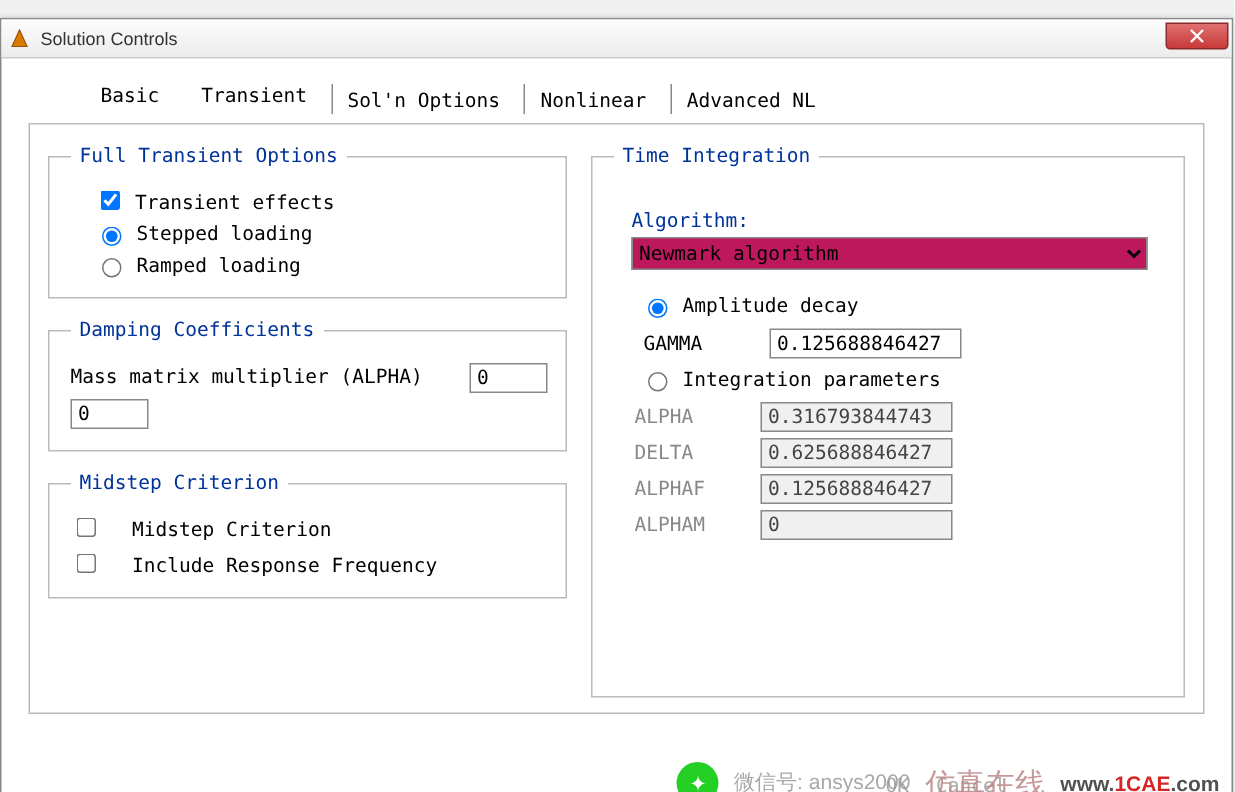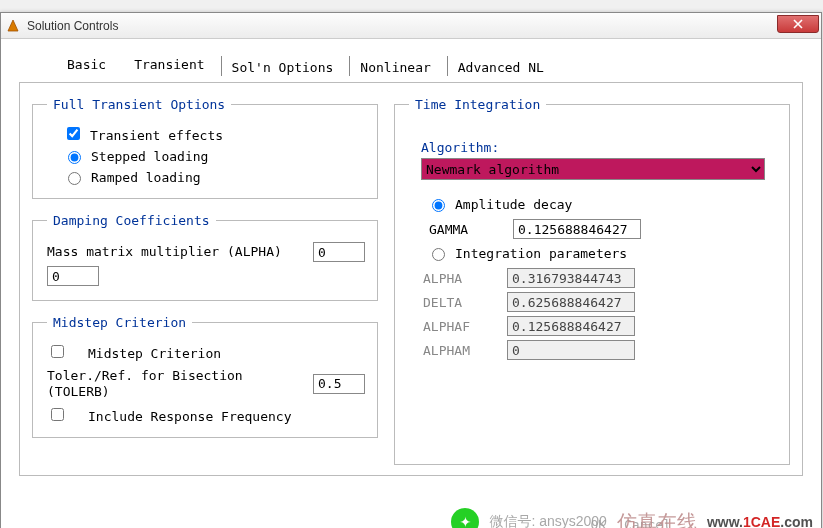--- a/index.html
+++ b/index.html
@@ -243,24 +243,20 @@
             <input class="txt" value="0" style="">
           </div>
         </fieldset>
 
         <fieldset>
           <legend>Midstep Criterion</legend>
           <div class="row">
             <input type="checkbox" style="">
             <label style="padding-left:14px">Midstep Criterion</label>
           </div>
-          <div class="field-row">
-            <div class="flabel">Toler./Ref. for Bisection (TOLERB)</div>
-            <input class="txt" value="0.5" style="">
-          </div>
           <div class="row">
             <input type="checkbox" style="">
             <label style="padding-left:14px">Include Response Frequency</label>
           </div>
         </fieldset>
 
       </div>
 
       <div class="col col-right">
         <fieldset style="flex:1">

